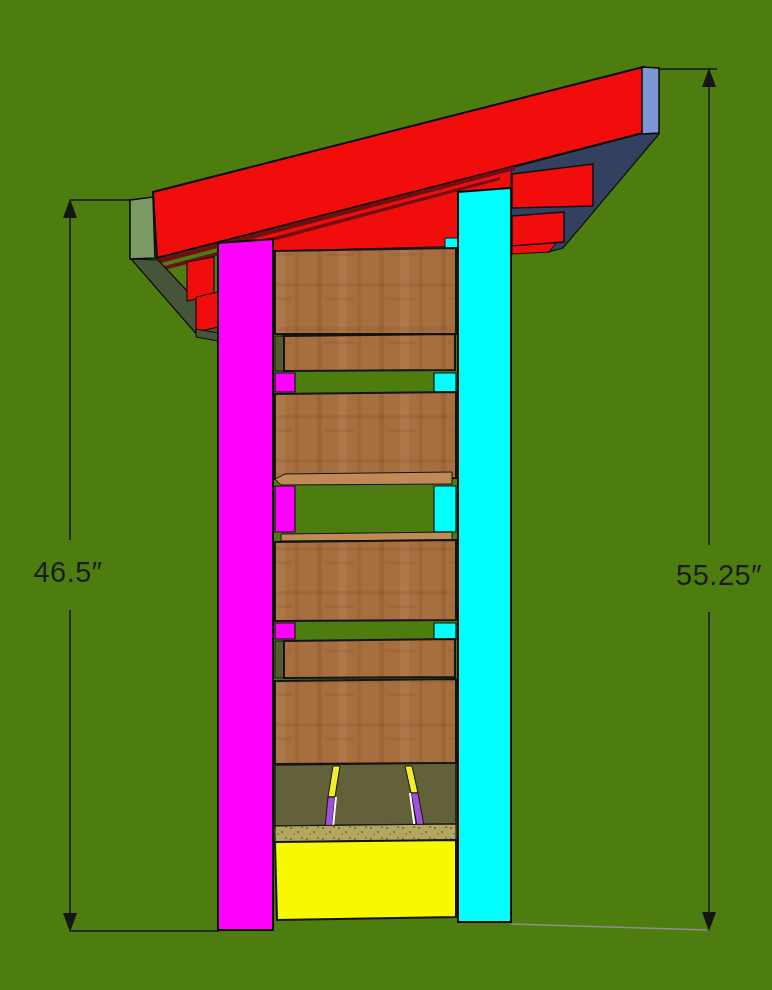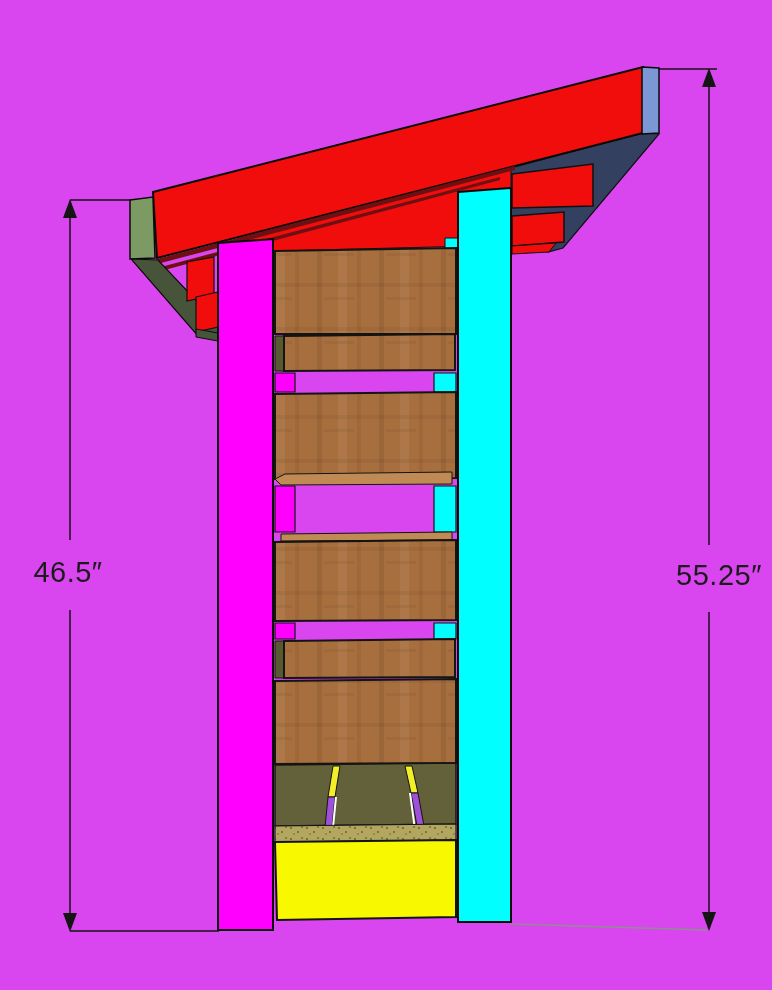--- a/index.html
+++ b/index.html
@@ -1,16 +1,16 @@
 <!DOCTYPE html>
 <html><head>
 <meta charset="utf-8">
 <style>
   html,body{margin:0;padding:0;background:#ffffff;}
-  .stage{position:relative;width:772px;height:990px;background:#d946ef;overflow:hidden;
+  .stage{position:relative;width:772px;height:990px;background:#4d7c0f;overflow:hidden;
          font-family:"Liberation Sans", sans-serif;}
   svg{display:block;}
   text.dim{font-family:"Liberation Sans", sans-serif;font-size:29px;letter-spacing:0.5px;}
 </style>
 </head>
 <body>
 
 <div class="stage">
 <svg width="772" height="990" viewBox="0 0 772 990">
 

